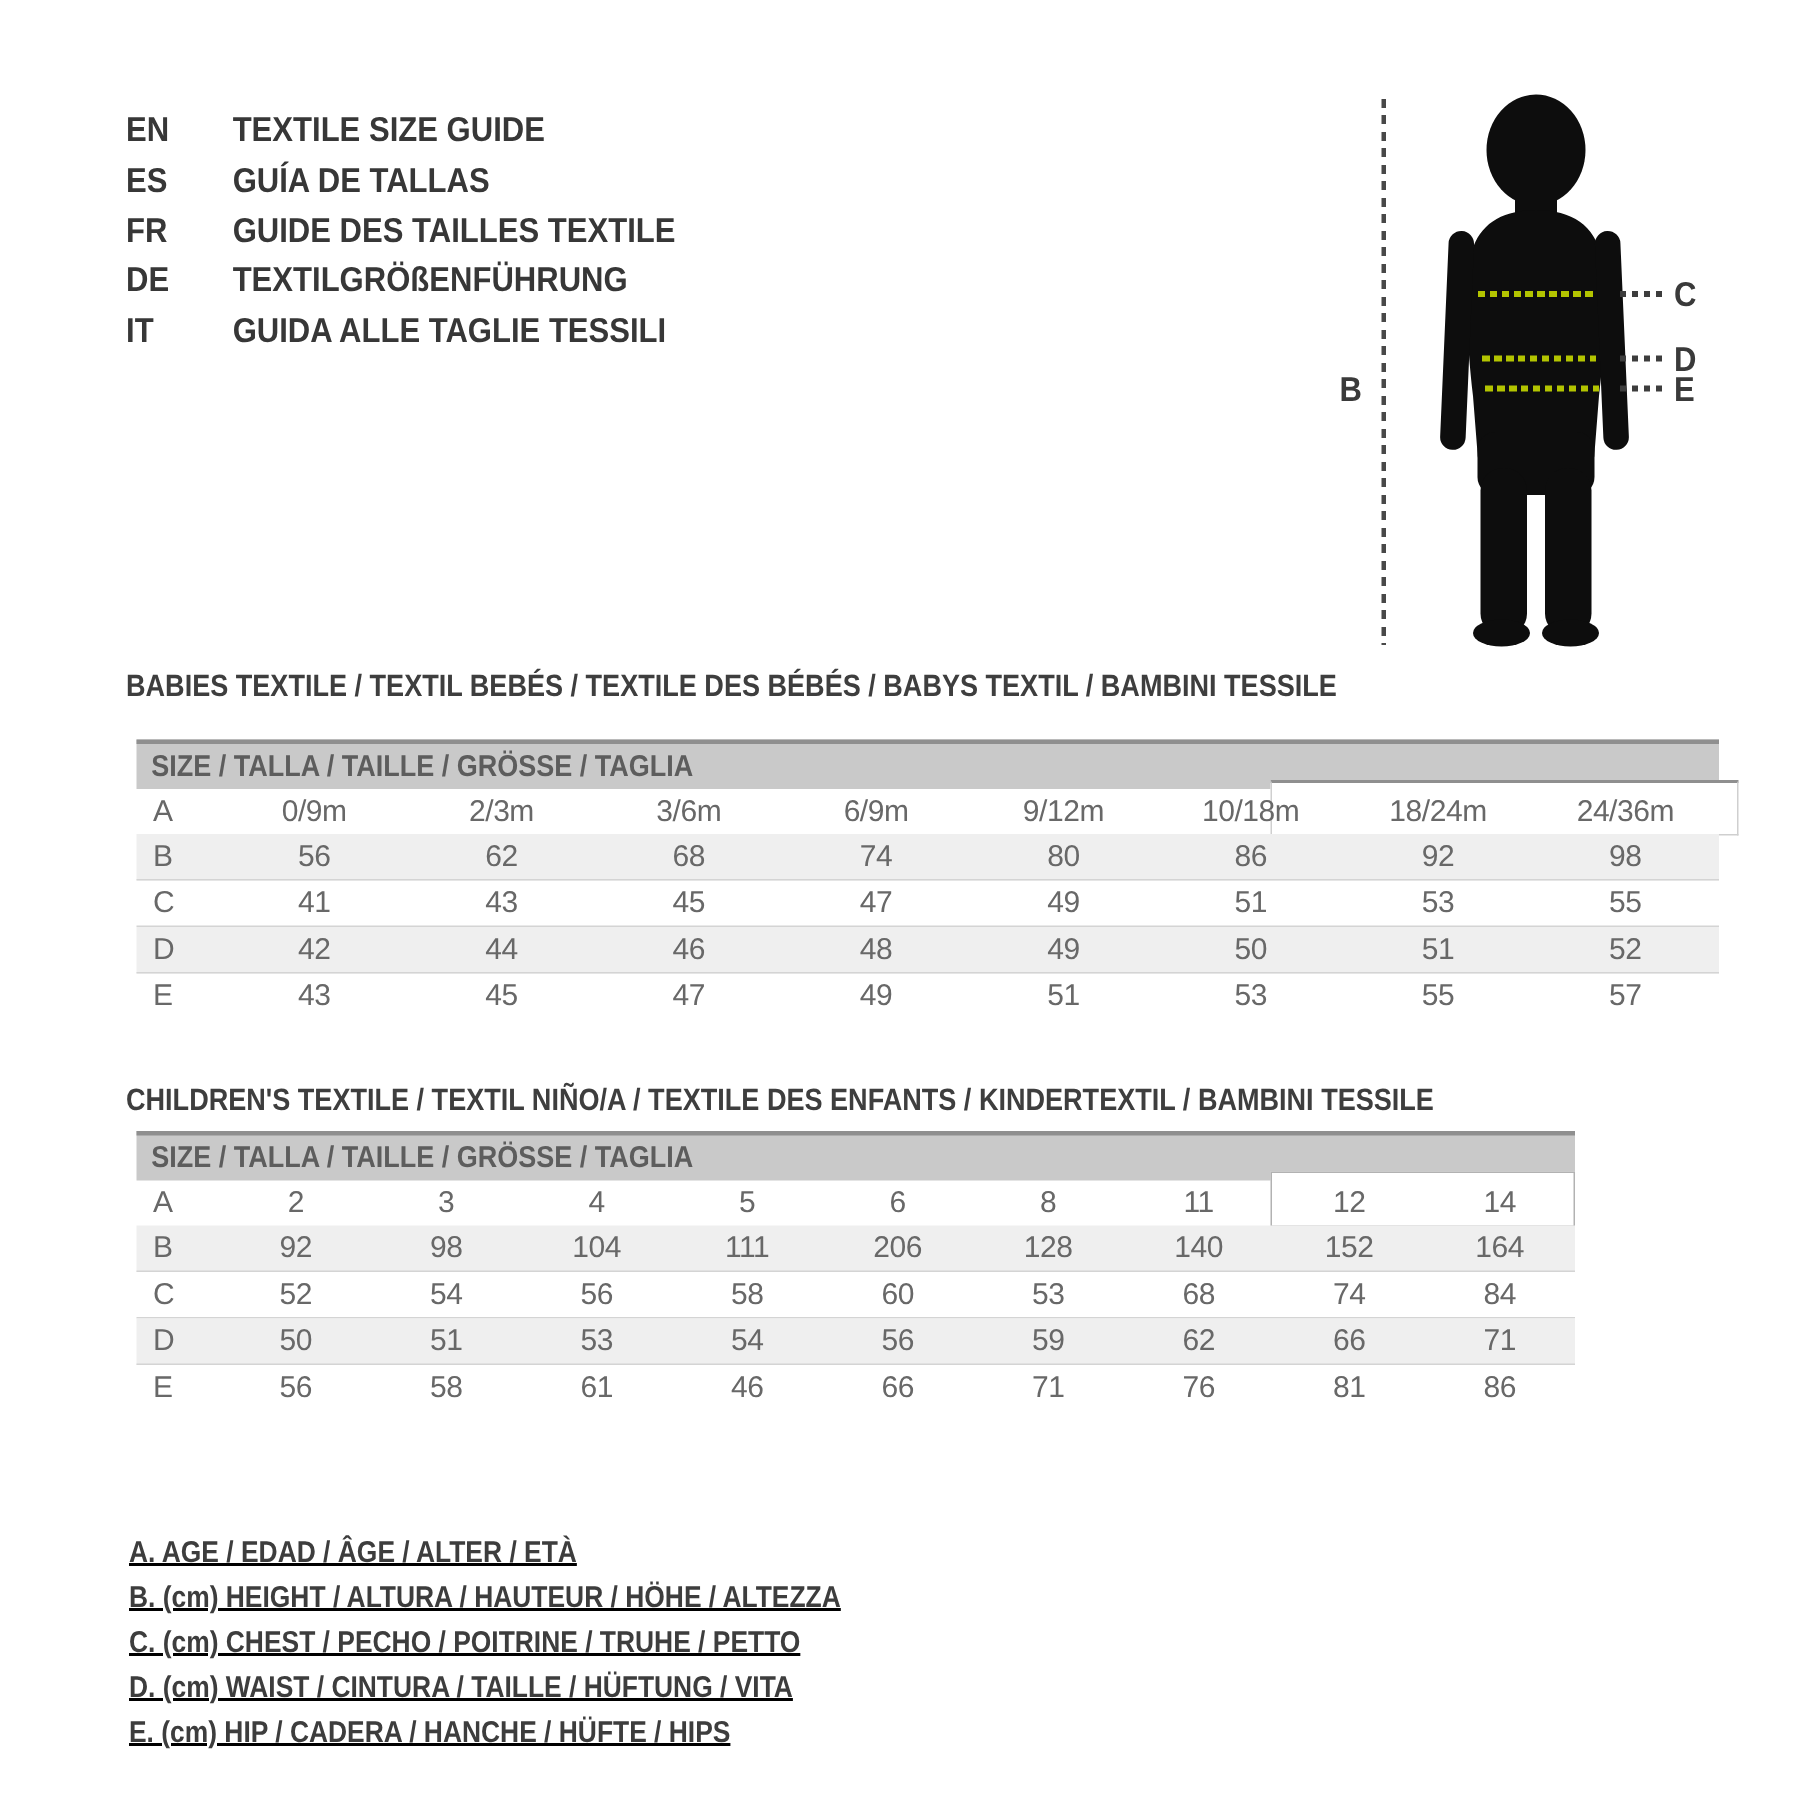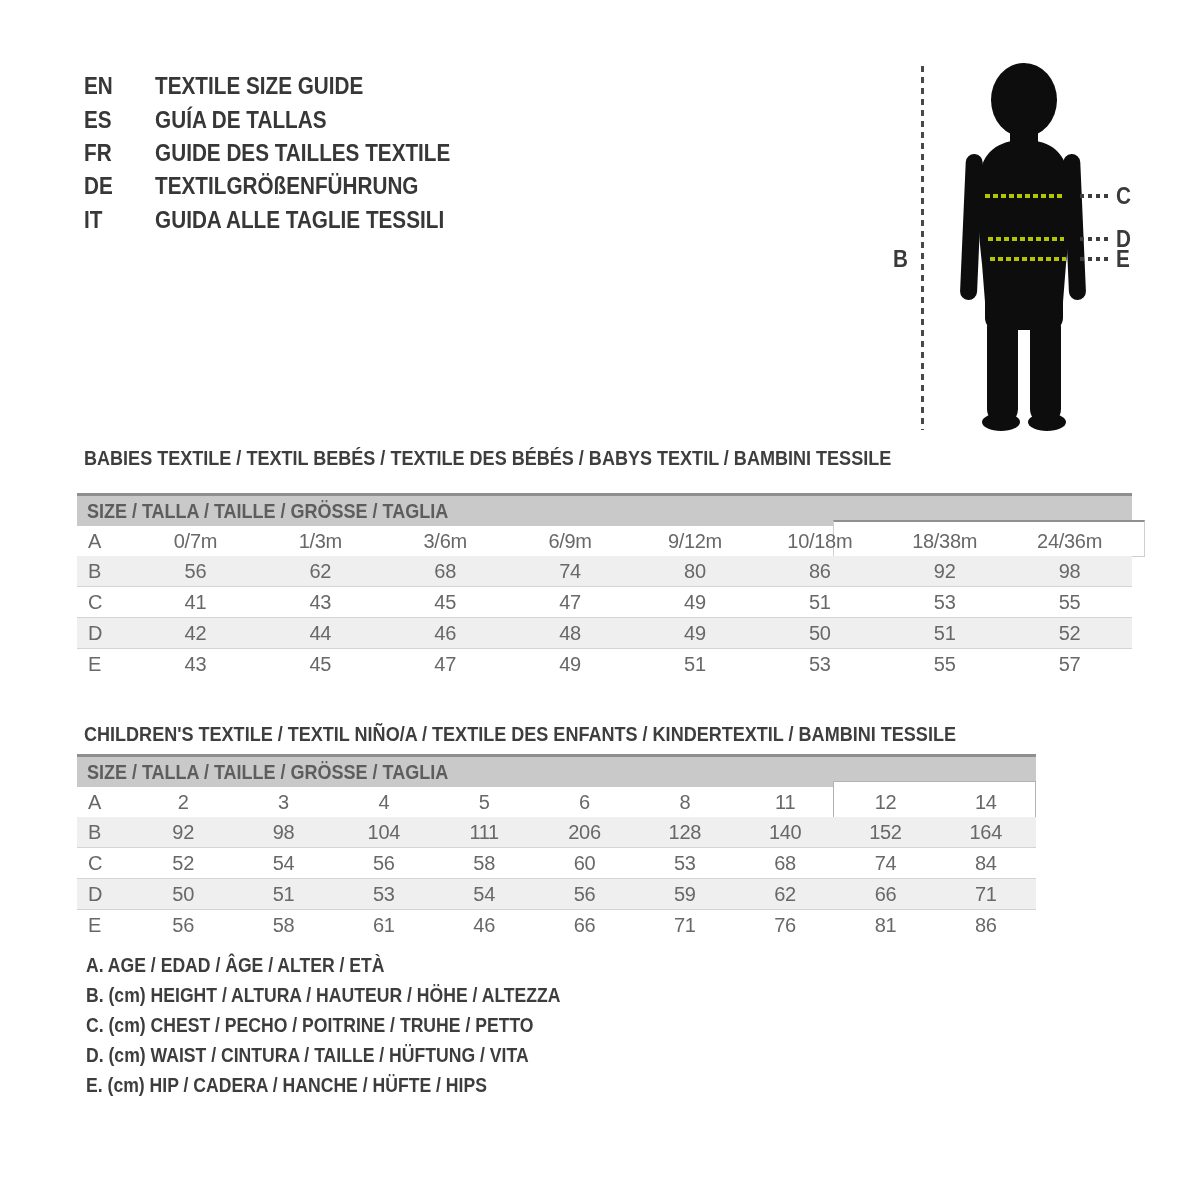--- a/index.html
+++ b/index.html
@@ -24,41 +24,41 @@
   .fig-label{position:absolute;font-size:23px;font-weight:bold;color:#3a3a3a;
              transform:scaleX(.9);transform-origin:0 50%;}
 
   
   .section-heading{position:absolute;left:84px;font-size:20.5px;font-weight:bold;color:#3e3e3e;
                    white-space:nowrap;transform:scaleX(.88);transform-origin:0 50%;}
   #babies-heading{top:446px;}
   #children-heading{top:722px;}
 
   
-  .size-table{position:absolute;left:77px;}
+  .size-table{position:absolute;left:91px;}
   .size-table.babies{top:493px;width:1055px;}
   .size-table.children{top:754px;width:959px;}
   .t-bar{position:relative;z-index:0;height:30px;border-top:3px solid #8f8f8f;background:#c9c9c9;
          display:flex;align-items:center;}
   .t-bar-label{padding-left:11px;font-size:20px;font-weight:bold;color:#5d5d5d;
                transform:scaleX(.9);transform-origin:0 50%;white-space:nowrap;}
   .t-rows{position:relative;}
   .t-row{position:relative;z-index:2;display:flex;align-items:center;height:30px;
          font-size:20px;color:#686868;letter-spacing:-0.3px;}
   .t-row.stripe{background:#efefef;}
   .t-row.sep{border-bottom:1px solid #d4d4d4;}
   .t-label{width:56px;flex:0 0 56px;padding-left:11px;box-sizing:border-box;}
   .t-cell{flex:1;text-align:center;}
   .hl-box{position:absolute;z-index:1;background:#ffffff;box-sizing:border-box;}
   .hl-babies{left:756px;top:-6px;width:312px;height:37px;
              border:1px solid #cfcfcf;border-top:2px solid #8f8f8f;}
   .hl-children{left:756px;top:-6px;width:203px;height:37px;border:1px solid #b2b2b2;}
 
   
-  .legend{position:absolute;left:86px;top:951px;}
+  .legend{position:absolute;left:86px;top:1021px;text-decoration:underline;}
   .legend-line{display:flex;align-items:center;height:29.8px;font-size:20px;font-weight:bold;
                color:#3d3d3d;transform:scaleX(.88);transform-origin:0 50%;white-space:nowrap;}
 </style>
 </head>
 <body>
 
 <div class="page">
 
   <div class="lang-list">
       <div class="lang-row">
@@ -120,27 +120,27 @@
   <div class="section-heading" id="babies-heading">BABIES TEXTILE / TEXTIL BEBÉS / TEXTILE DES BÉBÉS / BABYS TEXTIL / BAMBINI TESSILE</div>
 
   <div class="size-table babies">
     <div class="t-bar">
       <span class="t-bar-label">SIZE / TALLA / TAILLE / GRÖSSE / TAGLIA</span>
     </div>
     <div class="t-rows">
       <div class="hl-box hl-babies"></div>
     <div class="t-row">
           <span class="t-label">A</span>
-          <span class="t-cell">0/7m</span>
-          <span class="t-cell">1/3m</span>
+          <span class="t-cell">0/9m</span>
+          <span class="t-cell">2/3m</span>
           <span class="t-cell">3/6m</span>
           <span class="t-cell">6/9m</span>
           <span class="t-cell">9/12m</span>
           <span class="t-cell">10/18m</span>
-          <span class="t-cell">18/38m</span>
+          <span class="t-cell">18/24m</span>
           <span class="t-cell">24/36m</span>
         </div>
         <div class="t-row stripe sep">
           <span class="t-label">B</span>
           <span class="t-cell">56</span>
           <span class="t-cell">62</span>
           <span class="t-cell">68</span>
           <span class="t-cell">74</span>
           <span class="t-cell">80</span>
           <span class="t-cell">86</span>

